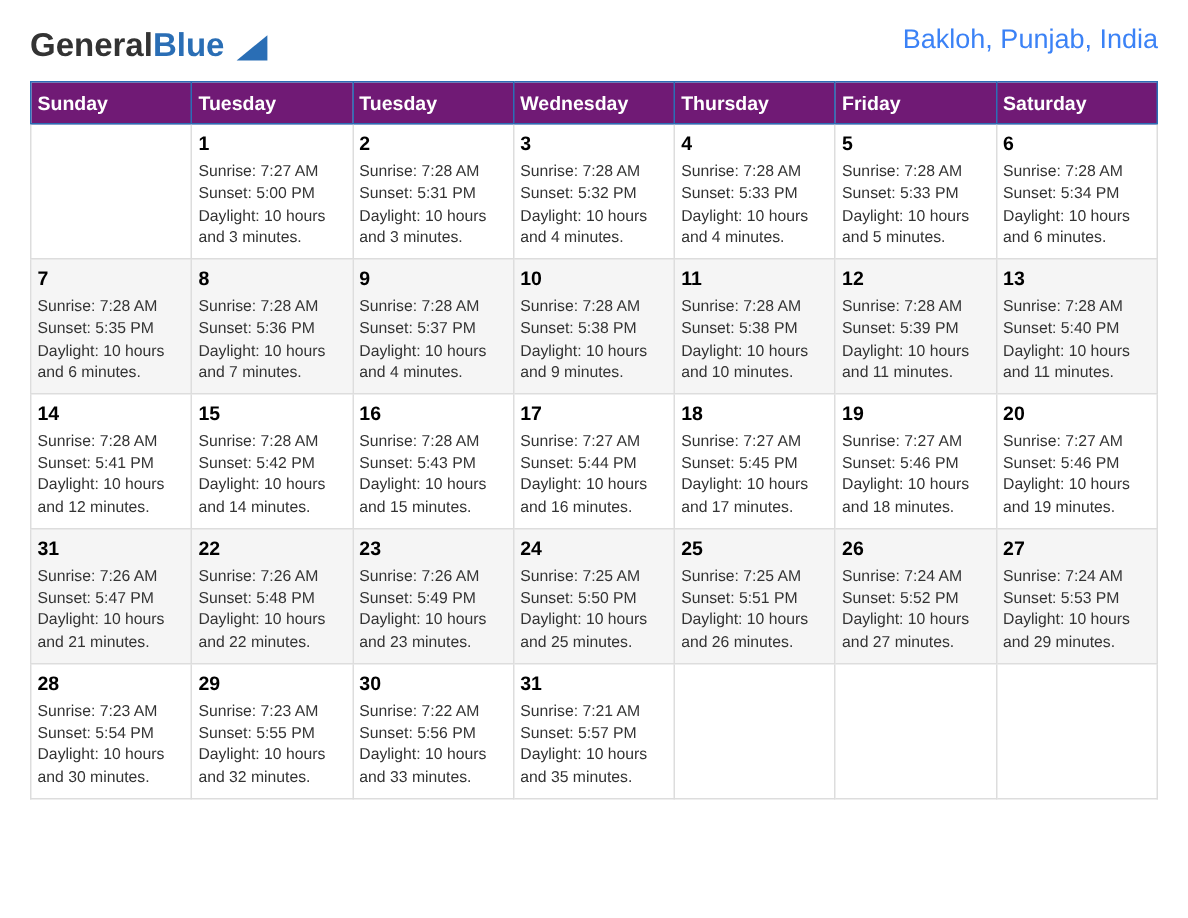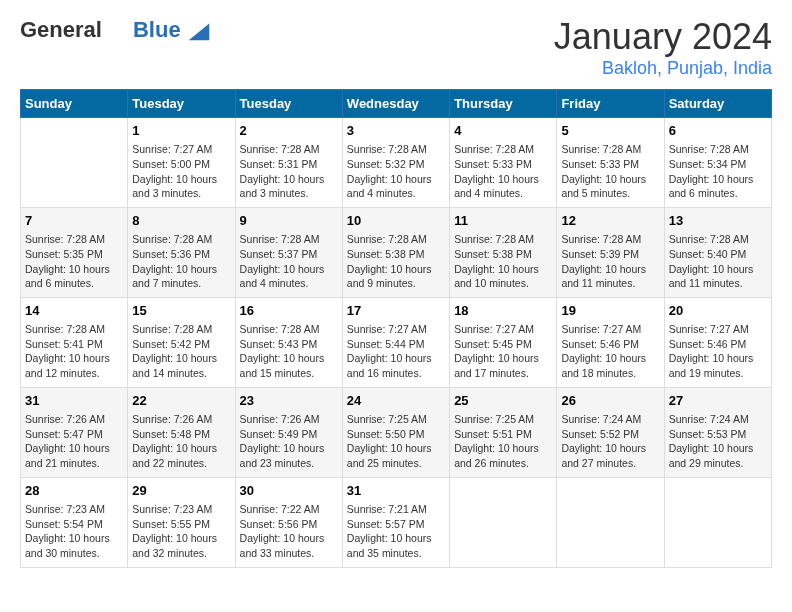--- a/index.html
+++ b/index.html
@@ -24,21 +24,21 @@
     .logo {
       display: flex;
       align-items: center;
     }
     .logo-text {
       font-size: 22px;
       font-weight: bold;
       line-height: 1.1;
     }
     .logo-general { color: #333; }
-    .logo-blue { color: #2a6eb5; margin-left: 31px; }
+    .logo-blue { color: #2a6eb5; }
     .logo-icon {
       width: 28px;
       height: 28px;
       margin-left: 4px;
     }
     .title-block {
       text-align: right;
     }
     .month-title {
       font-size: 36px;
@@ -49,21 +49,21 @@
       font-size: 18px;
       color: #3b82f6;
       font-weight: normal;
     }
     table {
       width: 100%;
       border-collapse: collapse;
       font-size: 11px;
     }
     thead tr {
-      background-color: #0369a1;
+      background-color: #701a75;
       padding-left: 20px;
     }
     thead th {
       color: #fff;
       padding: 6px 4px;
       text-align: left;
       font-size: 13px;
       font-weight: bold;
       border: 1px solid #2a6eb5;
     }
@@ -104,21 +104,20 @@
         <div class="logo-text">
           <span class="logo-general">General</span><span class="logo-blue">Blue</span>
         </div>
 
       </div>
       <svg class="logo-icon" viewBox="0 0 30 30">
         <polygon points="4,26 26,26 26,8" fill="#2a6eb5"></polygon>
       </svg>
     </div>
     <div class="title-block">
-      <div class="month-title">January 2024</div>
       <div class="location-title">Bakloh, Punjab, India</div>
     </div>
   </div>
 
   <table>
     <thead>
       <tr>
         <th>Sunday</th>
         <th>Tuesday</th>
         <th>Tuesday</th>

